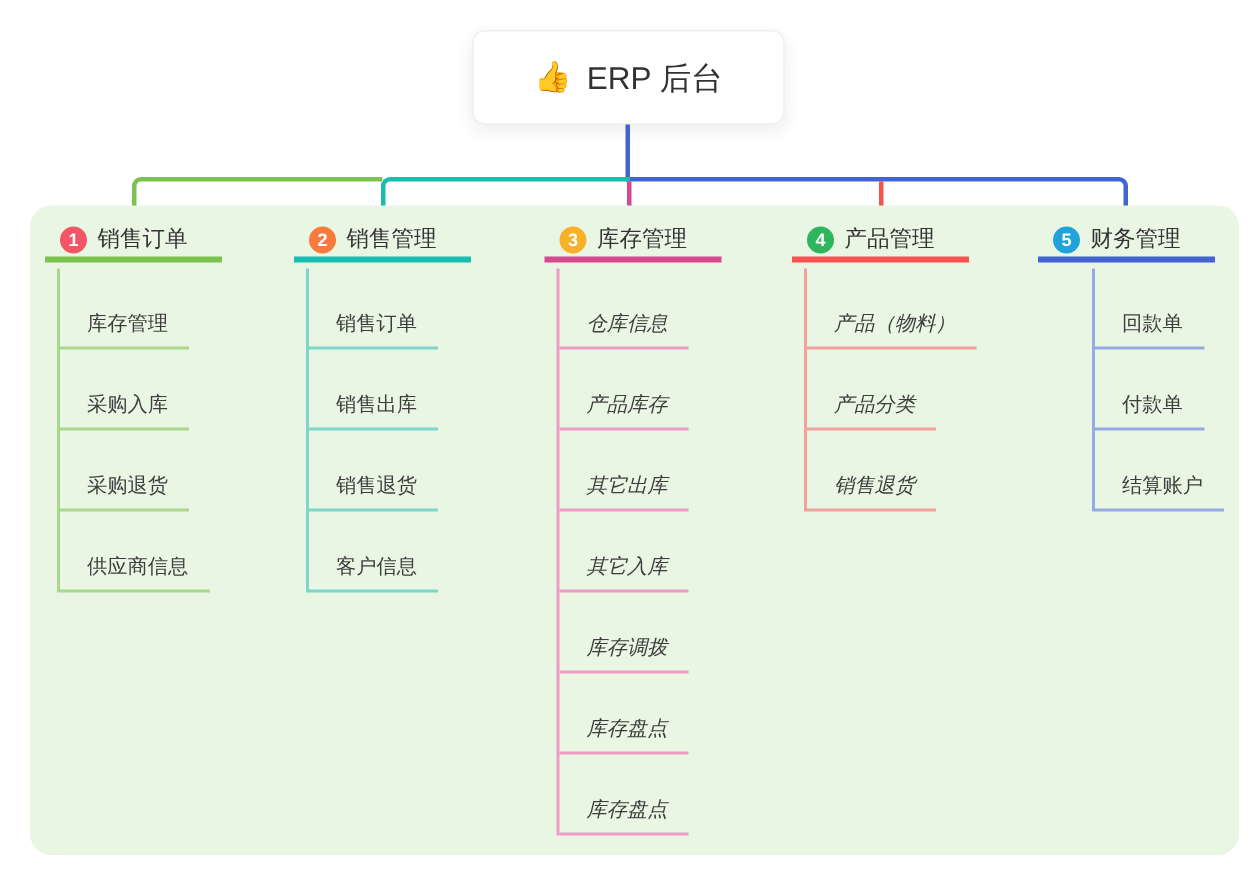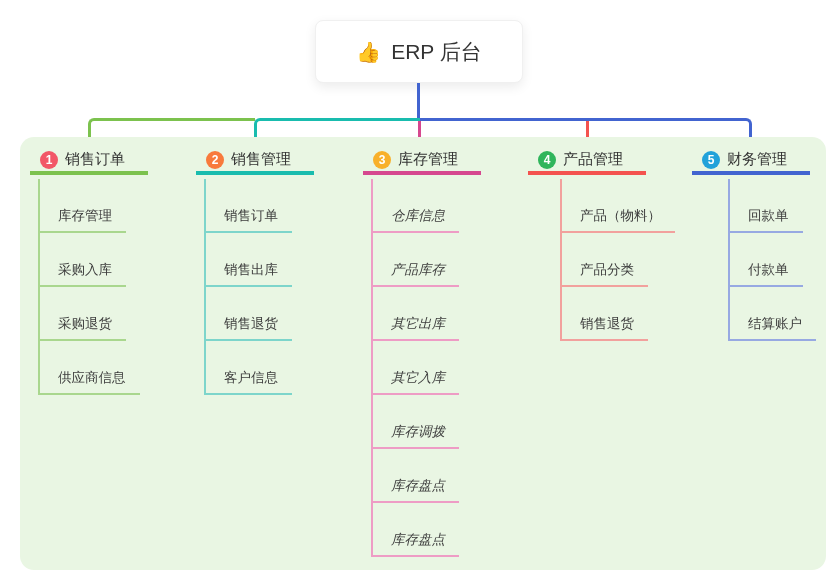--- a/index.html
+++ b/index.html
@@ -48,21 +48,21 @@
     color:#ffffff; font-size:12px; font-weight:bold; line-height:1;
   }
   .bd-1{ background:var(--b1); } .bd-2{ background:var(--b2); } .bd-3{ background:var(--b3); }
   .bd-4{ background:var(--b4); } .bd-5{ background:var(--b5); }
 
   
   .children{ position:absolute; top:179px; list-style:none; }
   .ch-1{ left:38px;  border-left:2px solid var(--l1); }
   .ch-2{ left:204px; border-left:2px solid var(--l2); }
   .ch-3{ left:371px; border-left:2px solid var(--l3); }
-  .ch-4{ left:560px; border-left:2px solid var(--l4); }
+  .ch-4{ left:536px; border-left:2px solid var(--l4);font-style:italic; }
   .ch-5{ left:728px; border-left:2px solid var(--l5); }
   .children li{
     height:54px; width:max-content; min-width:72px;
     display:flex; align-items:flex-end;
     padding:0 14px 6px 18px;
     font-size:13.5px; color:#3d3d3d; cursor:pointer;
   }
   .ch-1 li{ border-bottom:2px solid var(--l1); }
   .ch-2 li{ border-bottom:2px solid var(--l2); }
   .ch-3 li{ border-bottom:2px solid var(--l3);font-style:italic; }

